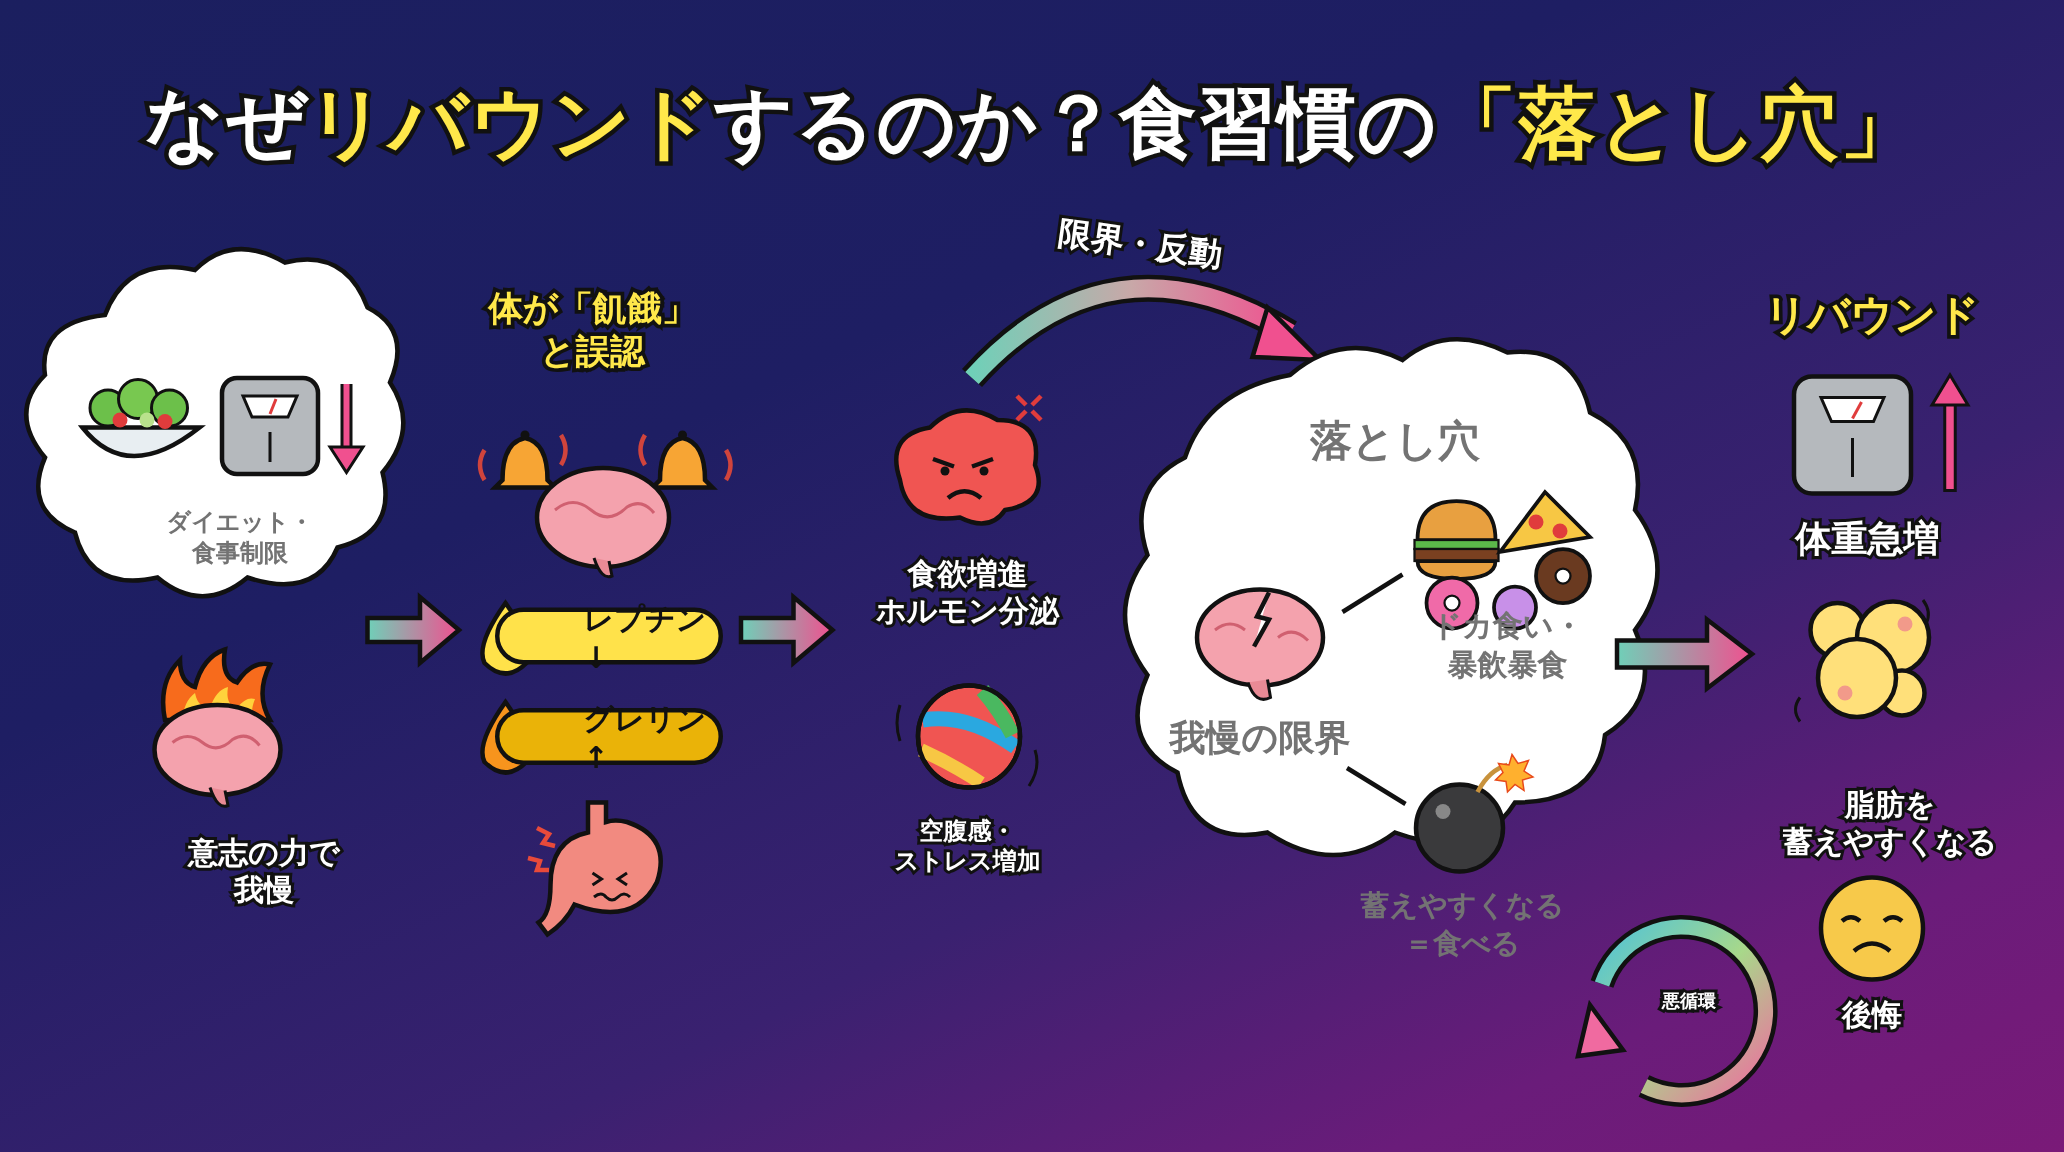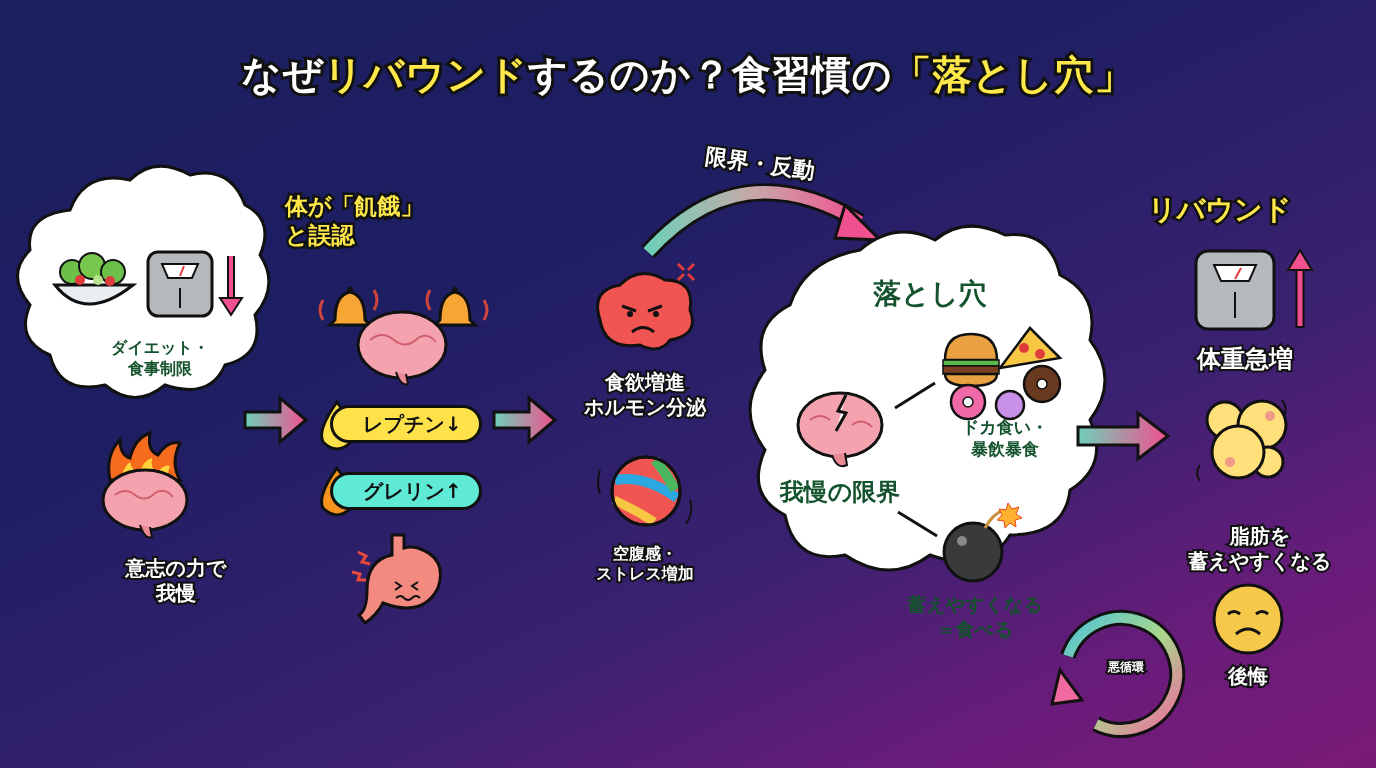--- a/index.html
+++ b/index.html
@@ -6,38 +6,38 @@
   html, body { width: 1376px; height: 768px; overflow: hidden; }
   body {
     position: relative;
     font-family: "DejaVu Sans", "Liberation Sans", sans-serif;
     background: linear-gradient(155deg, #1b1f5f 0%, #1e1e63 35%, #3a2170 65%, #6a1c7a 85%, #7a1a78 100%);
     color: #fff;
   }
   .abs { position: absolute; }
   .title {
     left: 0; top: 48px; width: 1376px; text-align: center;
-    font-size: 39px; font-weight: bold; letter-spacing: 1px;
+    font-size: 52px; font-weight: bold; letter-spacing: 1px;
     white-space: nowrap;
   }
   .title span { paint-order: stroke fill; -webkit-text-stroke: 6px #111; }
   .t-white { color: #fff; }
   .t-yellow { color: #ffe84a; }
   .outline-w {
     color: #fff; font-weight: bold; paint-order: stroke fill;
     -webkit-text-stroke: 4px #111; text-align: center; line-height: 1.25;
   }
   .outline-y {
     color: #ffe84a; font-weight: bold; paint-order: stroke fill;
-    -webkit-text-stroke: 5px #111; line-height: 1.25;
-  }
-  .dark-text { color: #14532d; font-weight: bold; text-align: center; line-height: 1.3; }
+    -webkit-text-stroke: 5px #111; text-align: center; line-height: 1.25;
+  }
+  .dark-text { color: #737373; font-weight: bold; text-align: center; line-height: 1.3; }
   .pill {
     border: 3px solid #111; border-radius: 20px; height: 38px;
-    display: flex; align-items: center; padding-left: 30px;
+    display: flex; align-items: center; padding-left: 56px;
     font-weight: bold; font-size: 20px; color: #111;
   }
   svg { overflow: visible; }
 </style>
 </head>
 <body>
 
 <svg class="abs" style="left:0;top:0;width:1376px;height:768px">
   <defs>
     <linearGradient id="arrowGrad" x1="0" x2="1" y1="0" y2="0">
@@ -224,34 +224,34 @@
 <div class="abs dark-text" style="left:60px;top:338px;width:200px;font-size:16px;white-space:pre-line">ダイエット・
 食事制限</div>
 <div class="abs outline-w" style="left:76px;top:556px;width:200px;font-size:20px;white-space:pre-line">意志の力で
 我慢</div>
 
 <div class="abs outline-y" style="left:285px;top:192px;width:220px;font-size:23px;white-space:pre-line">体が「飢餓」
 と誤認</div>
 <div class="abs pill" style="left:330px;top:405px;width:152px;background:#ffe24a">
     <span>レプチン↓</span>
   </div>
-<div class="abs pill" style="left:330px;top:472px;width:152px;background:#5eead4">
+<div class="abs pill" style="left:330px;top:472px;width:152px;background:#eab308">
     <span>グレリン↑</span>
   </div>
 
 <div class="abs outline-w" style="left:555px;top:370px;width:180px;font-size:20px;white-space:pre-line">食欲増進
 ホルモン分泌</div>
 <div class="abs outline-w" style="left:555px;top:544px;width:180px;font-size:16px;white-space:pre-line">空腹感・
 ストレス増加</div>
 
 <div class="abs outline-w" style="left:680px;top:150px;width:160px;font-size:22px;transform:rotate(8deg)">限界・反動</div>
 
 <div class="abs dark-text" style="left:840px;top:276px;width:180px;font-size:28px">落とし穴</div>
 <div class="abs dark-text" style="left:770px;top:477px;width:140px;font-size:24px">我慢の限界</div>
-<div class="abs dark-text" style="left:930px;top:416px;width:150px;font-size:17px;white-space:pre-line">ドカ食い・
+<div class="abs dark-text" style="left:930px;top:404px;width:150px;font-size:20px;white-space:pre-line">ドカ食い・
 暴飲暴食</div>
 <div class="abs dark-text" style="left:885px;top:592px;width:180px;font-size:19px;white-space:pre-line">蓄えやすくなる
 ＝食べる</div>
 
 <div class="abs outline-y" style="left:1148px;top:192px;width:200px;font-size:28px">リバウンド</div>
 <div class="abs outline-w" style="left:1180px;top:344px;width:130px;font-size:24px">体重急増</div>
 <div class="abs outline-w" style="left:1170px;top:524px;width:180px;font-size:20px;white-space:pre-line">脂肪を
 蓄えやすくなる</div>
 <div class="abs outline-w" style="left:1200px;top:664px;width:96px;font-size:20px">後悔</div>
 

